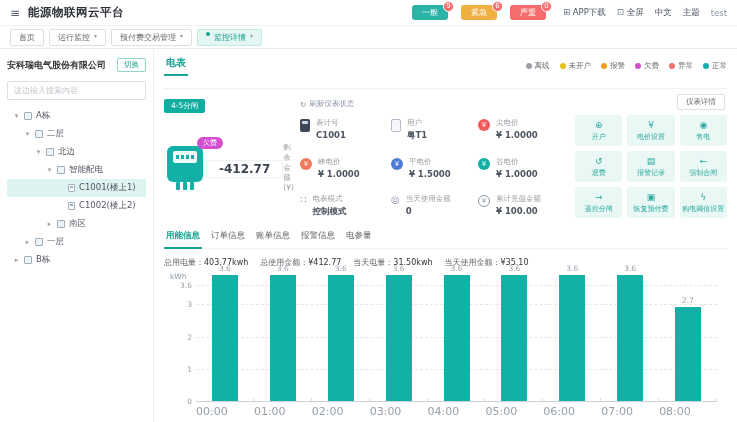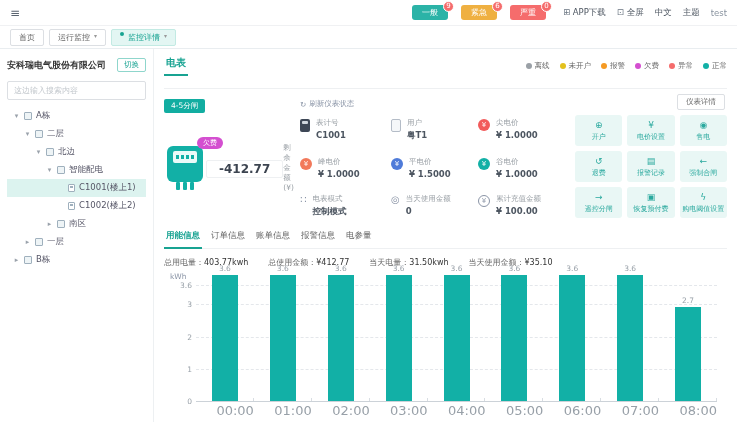--- a/index.html
+++ b/index.html
@@ -64,63 +64,68 @@
   .ic-bag{width:12px;height:12px;border:1px solid #8a94a6;border-radius:50%;color:#8a94a6;font-size:7px;line-height:11px;text-align:center;flex:none;margin-top:1px}
   .right-col{width:152px;flex:none;position:relative;padding-top:16px}
   .details-btn{position:absolute;top:-5px;right:2px;font-size:7.5px;color:#666;border:1px solid #dcdfe3;border-radius:2px;padding:2px 8px;background:#fff;cursor:pointer}
   .actions-grid{display:grid;grid-template-columns:repeat(3,1fr);gap:5px}
   .action-btn{background:#e9f7f5;border:none;border-radius:3px;color:#2aa99e;font-size:7px;padding:5px 0 4px;display:flex;flex-direction:column;align-items:center;gap:2px;cursor:pointer;white-space:nowrap;overflow:hidden}
   .action-icon{font-size:9px;line-height:10px}
   
   .tabs2{display:flex;gap:7px;border-bottom:1px solid #eef0f2}
   .tab2{font-size:8.5px;color:#666;padding:4px 2px 5px;cursor:pointer}
   .tab2.active{color:#18a392;font-weight:bold;border-bottom:2px solid #18a392;margin-bottom:-1px}
-  .stats{display:flex;gap:20px;margin:8px 0 2px;font-size:8px;color:#666}
+  .stats{display:flex;gap:12px;margin:8px 0 2px;font-size:8px;color:#666}
   .stat-label::after{content:"："}
   .stat-value{color:#333}
   
   .chart{position:relative;flex:1;margin:2px 0 4px}
   .kwh{position:absolute;left:6px;top:0;font-size:7.5px;color:#8a94a6}
   .plot{position:absolute;left:32px;right:10px;top:13px;bottom:17px}
   .grid-line{position:absolute;left:0;right:0;border-top:1px dashed #e4e7eb}
   .grid-line.zero{border-top:1px solid #ccd2d8}
   .ytick{position:absolute;left:-28px;width:24px;text-align:right;transform:translateY(-50%);font-size:7.5px;color:#98a0a8}
   .slots{position:absolute;left:0;right:0;top:0;bottom:0;display:flex}
   .slot{flex:1;position:relative}
   .slot::after{content:"";position:absolute;right:0;bottom:0;height:3px;border-right:1px solid #d8dde2}
   .bar{position:absolute;bottom:0;left:50%;transform:translateX(-50%);width:26px;background:#12b0a6}
   .bval{position:absolute;left:50%;transform:translateX(-50%);font-size:7.5px;color:#98a0a8}
   .xrow{position:absolute;left:32px;right:10px;bottom:0;display:flex}
-  .xlab{flex:1;text-align:right;font-size:13px;color:#98a0a8}
+  .xlab{flex:1;text-align:left;font-size:11px;color:#98a0a8}
 </style>
 </head>
 <body>
 
 <header class="topbar">
   <span class="hamburger">≡</span>
+  <span class="apptitle">能源物联网云平台</span>
   <div class="topright">
     <div class="alarms" id="alarms">
         <button class="alarm-btn" style="background: rgb(43, 179, 167);"><span>一般</span><span class="alarm-badge">9</span></button>
         <button class="alarm-btn" style="background: rgb(239, 176, 65);"><span>紧急</span><span class="alarm-badge">6</span></button>
         <button class="alarm-btn" style="background: rgb(245, 108, 108);"><span>严重</span><span class="alarm-badge">0</span></button>
       </div>
     <span class="toplink"><span class="g">⊞ </span><span>APP下载</span></span>
     <span class="toplink"><span class="g">⊡ </span><span>全屏</span></span>
     <span class="toplink">中文</span>
     <span class="toplink">主题</span>
     <span class="toplink user">test</span>
   </div>
 </header>
 
 <nav class="tabbar" id="navtabs">
     <span class="navtab">
       <span>首页</span>
     </span>
     <span class="navtab">
       <span>运行监控</span>
+      <span class="caret">▾</span>
+    </span>
+    <span class="navtab">
+      <span>预付费交易管理</span>
       <span class="caret">▾</span>
     </span>
     <span class="navtab active">
       <span class="dotm"></span>
       <span>监控详情</span>
       <span class="caret">▾</span>
     </span>
   </nav>
 
 <div class="layout">

